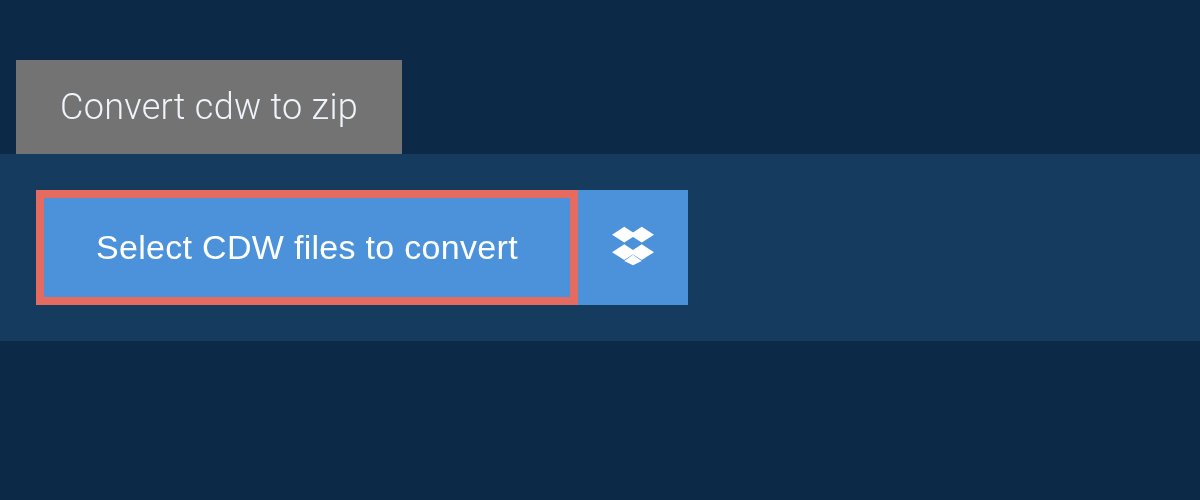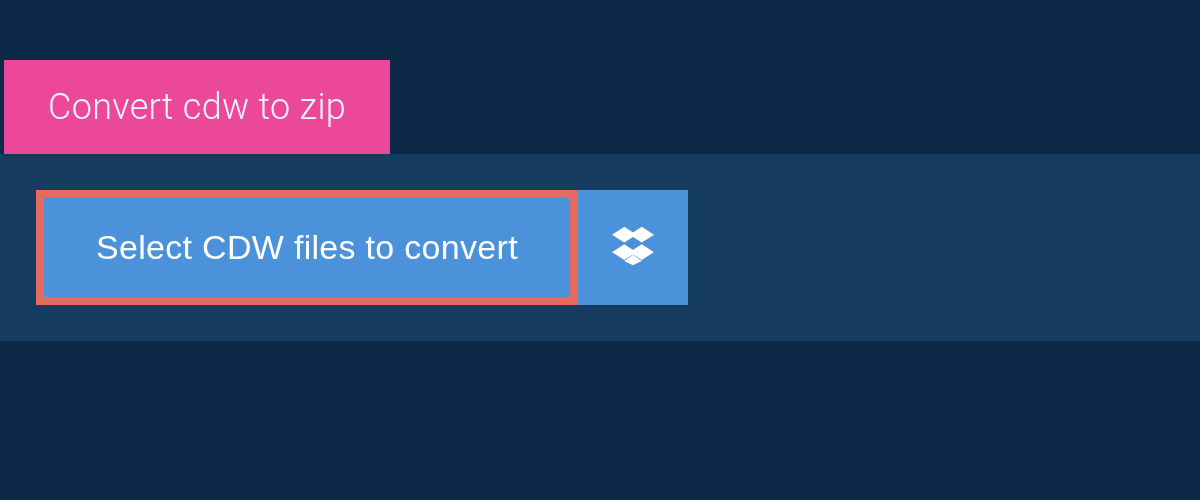--- a/index.html
+++ b/index.html
@@ -9,24 +9,24 @@
     }
     body {
       width: 1200px;
       height: 500px;
       background: #0c2a48;
       font-family: -apple-system, BlinkMacSystemFont, "Segoe UI", Roboto, Helvetica, Arial, sans-serif;
       overflow: hidden;
     }
     .tab {
       display: inline-block;
-      background: #ec4899;
+      background: #737373;
       padding: 26px 44px;
       margin-top: 60px;
-      margin-left: 4px;
+      margin-left: 16px;
     }
     .tab-label {
       color: #eef4fa;
       font-size: 36px;
       font-weight: 300;
       letter-spacing: 0.3px;
     }
     .panel {
       background: #153b5e;
       padding: 36px 36px;

